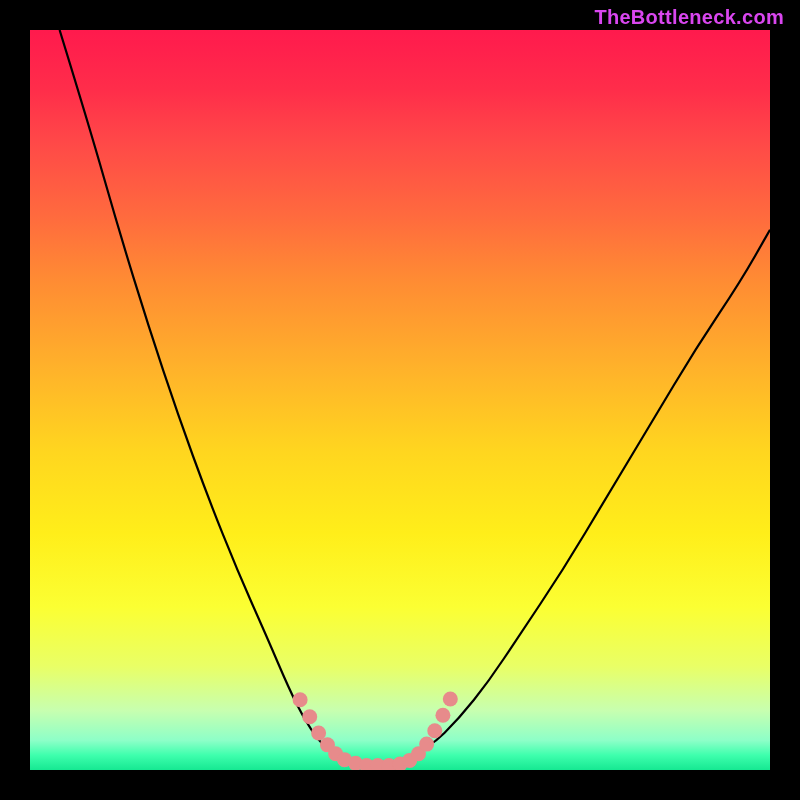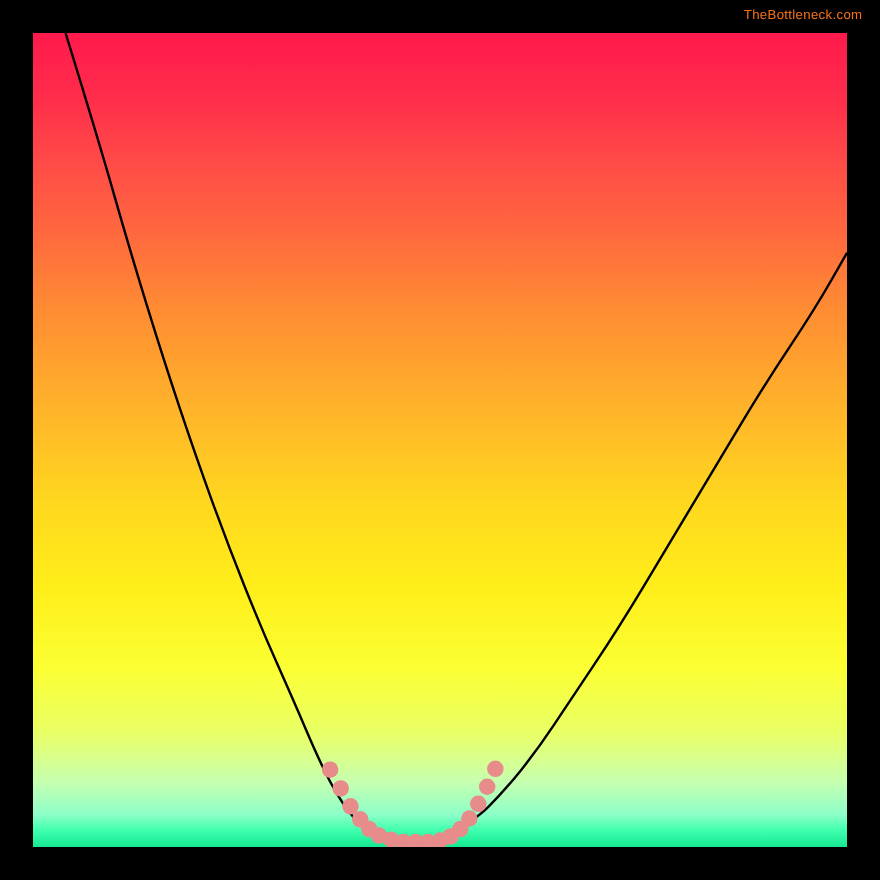--- a/index.html
+++ b/index.html
@@ -37,23 +37,23 @@
       #c7ffb0 92%,
       #8dffc8 96%,
       #3effad 98%,
       #16e892 100%
     );
   }
   .watermark {
     position: absolute;
     top: 6px;
     right: 16px;
-    color: #f97316;
-    font-size: 12px;
-    font-weight: 400;
+    color: #d946ef;
+    font-size: 20px;
+    font-weight: 700;
     letter-spacing: 0.3px;
   }
   svg.curves {
     position: absolute;
     left: 0;
     top: 0;
     width: 740px;
     height: 740px;
   }
 </style>

